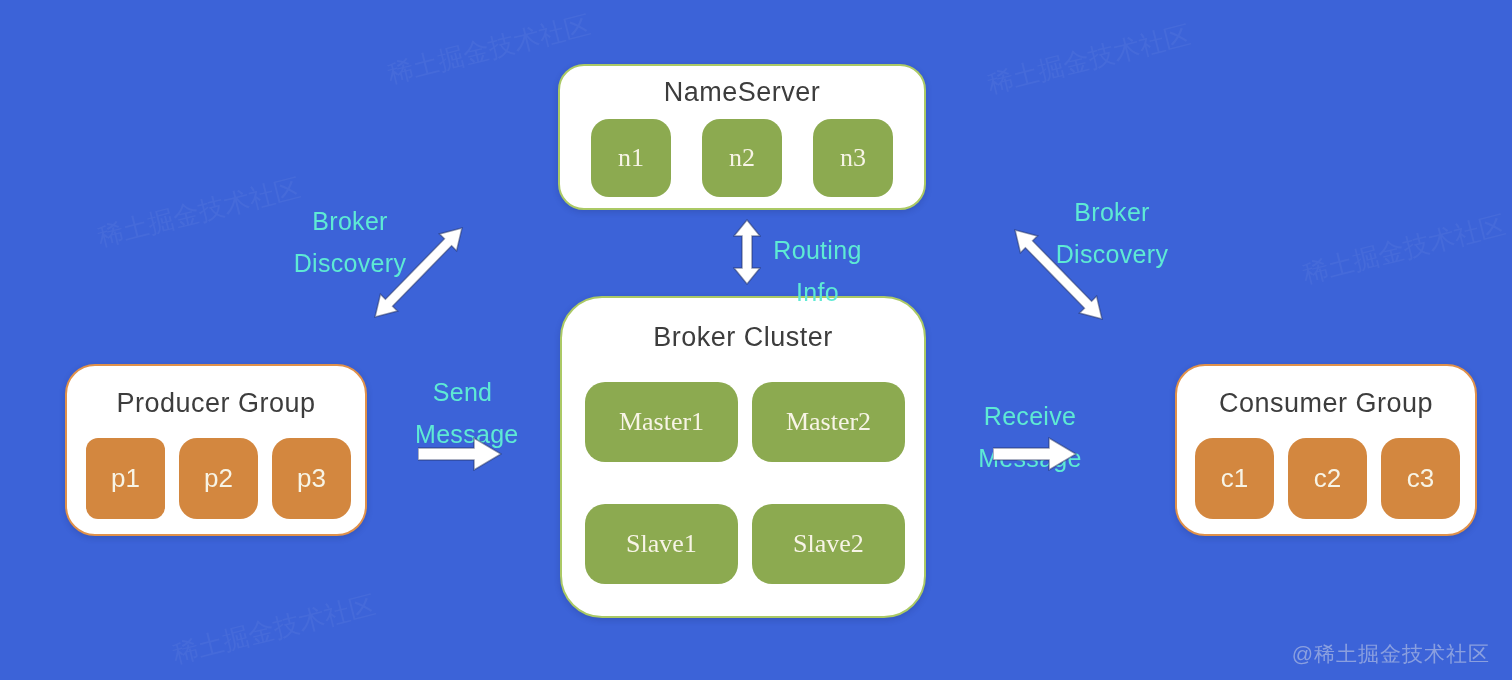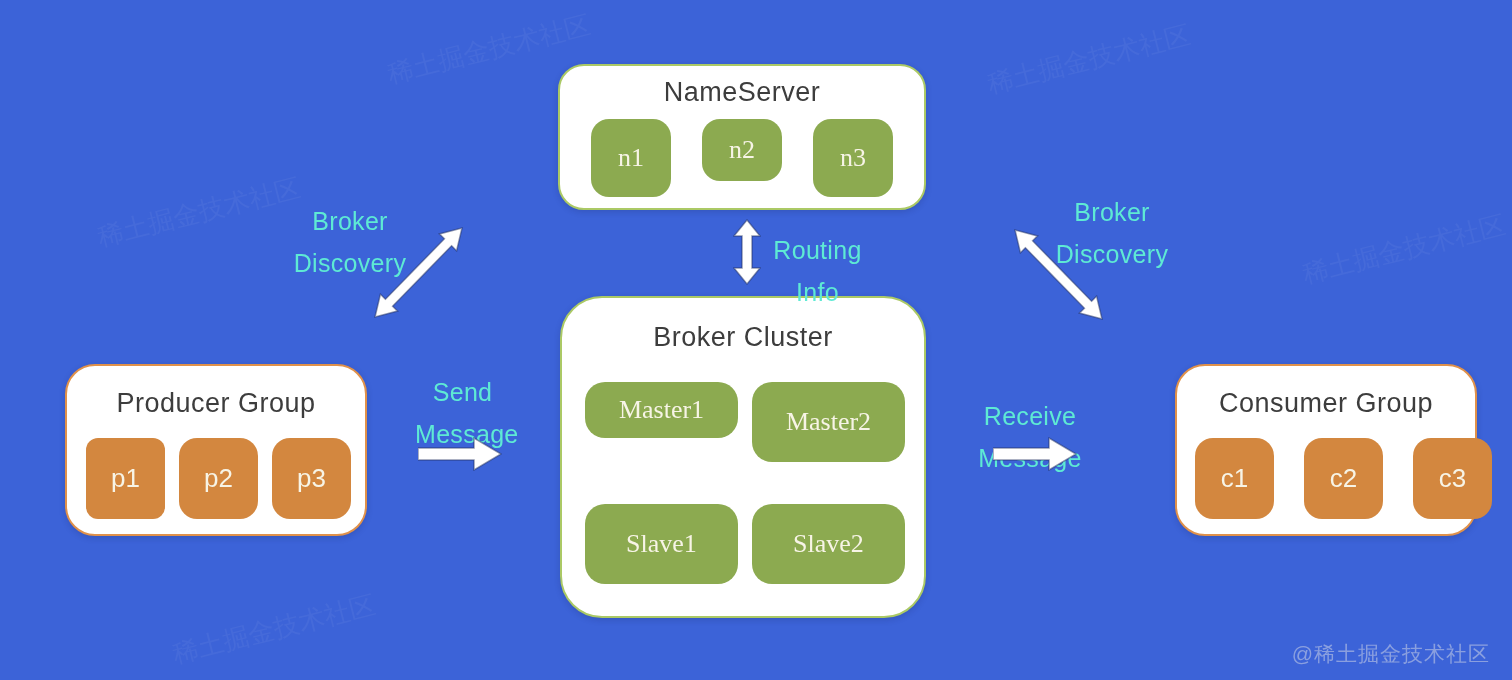--- a/index.html
+++ b/index.html
@@ -47,49 +47,49 @@
   <div class="bg-wm" style="left:95px;top:195px;">稀土掘金技术社区</div>
   <div class="bg-wm" style="left:385px;top:32px;">稀土掘金技术社区</div>
   <div class="bg-wm" style="left:985px;top:42px;">稀土掘金技术社区</div>
   <div class="bg-wm" style="left:1300px;top:232px;">稀土掘金技术社区</div>
   <div class="bg-wm" style="left:170px;top:612px;">稀土掘金技术社区</div>
 
   <div class="card green" style="left:558px;top:64px;width:368px;height:146px;border-radius:26px;">
     <div class="card-title" style="padding-top:11px;">NameServer</div>
     <div class="node-row" style="left:31px;top:53px;gap:31px;">
       <div class="node green" style="width:80px;height:78px;border-radius:18px;">n1</div>
-      <div class="node green" style="width:80px;height:62px;border-radius:18px;">n2</div>
+      <div class="node green" style="width:80px;height:78px;border-radius:18px;">n2</div>
       <div class="node green" style="width:80px;height:78px;border-radius:18px;">n3</div>
     </div>
   </div>
 
   <div class="card green" style="left:560px;top:296px;width:366px;height:322px;border-radius:42px;">
     <div class="card-title" style="padding-top:24px;">Broker Cluster</div>
     <div class="node-row" style="left:23px;top:84px;gap:14px;">
-      <div class="node green" style="width:153px;height:56px;border-radius:20px;">Master1</div>
+      <div class="node green" style="width:153px;height:80px;border-radius:20px;">Master1</div>
       <div class="node green" style="width:153px;height:80px;border-radius:20px;">Master2</div>
     </div>
     <div class="node-row" style="left:23px;top:206px;gap:14px;">
       <div class="node green" style="width:153px;height:80px;border-radius:20px;">Slave1</div>
       <div class="node green" style="width:153px;height:80px;border-radius:20px;">Slave2</div>
     </div>
   </div>
 
   <div class="card orange" style="left:65px;top:364px;width:302px;height:172px;border-radius:30px;">
     <div class="card-title" style="padding-top:22px;">Producer Group</div>
     <div class="node-row" style="left:19px;top:72px;gap:14px;">
       <div class="node orange" style="width:79px;height:81px;border-radius:12px;">p1</div>
       <div class="node orange" style="width:79px;height:81px;border-radius:18px;">p2</div>
       <div class="node orange" style="width:79px;height:81px;border-radius:18px;">p3</div>
     </div>
   </div>
 
   <div class="card orange" style="left:1135px;top:364px;width:302px;height:172px;border-radius:30px;margin-left:40px;">
     <div class="card-title" style="padding-top:22px;">Consumer Group</div>
-    <div class="node-row" style="left:18px;top:72px;gap:30px;text-align:right;">
+    <div class="node-row" style="left:18px;top:72px;gap:14px;text-align:right;">
       <div class="node orange" style="width:79px;height:81px;border-radius:18px;">c1</div>
       <div class="node orange" style="width:79px;height:81px;border-radius:18px;">c2</div>
       <div class="node orange" style="width:79px;height:81px;border-radius:18px;">c3</div>
     </div>
   </div>
 
   <div class="flow-label" style="left:280px;top:200px;width:140px;">Broker
 Discovery</div>
   <div class="flow-label" style="left:1042px;top:191px;width:140px;">Broker
 Discovery</div>

